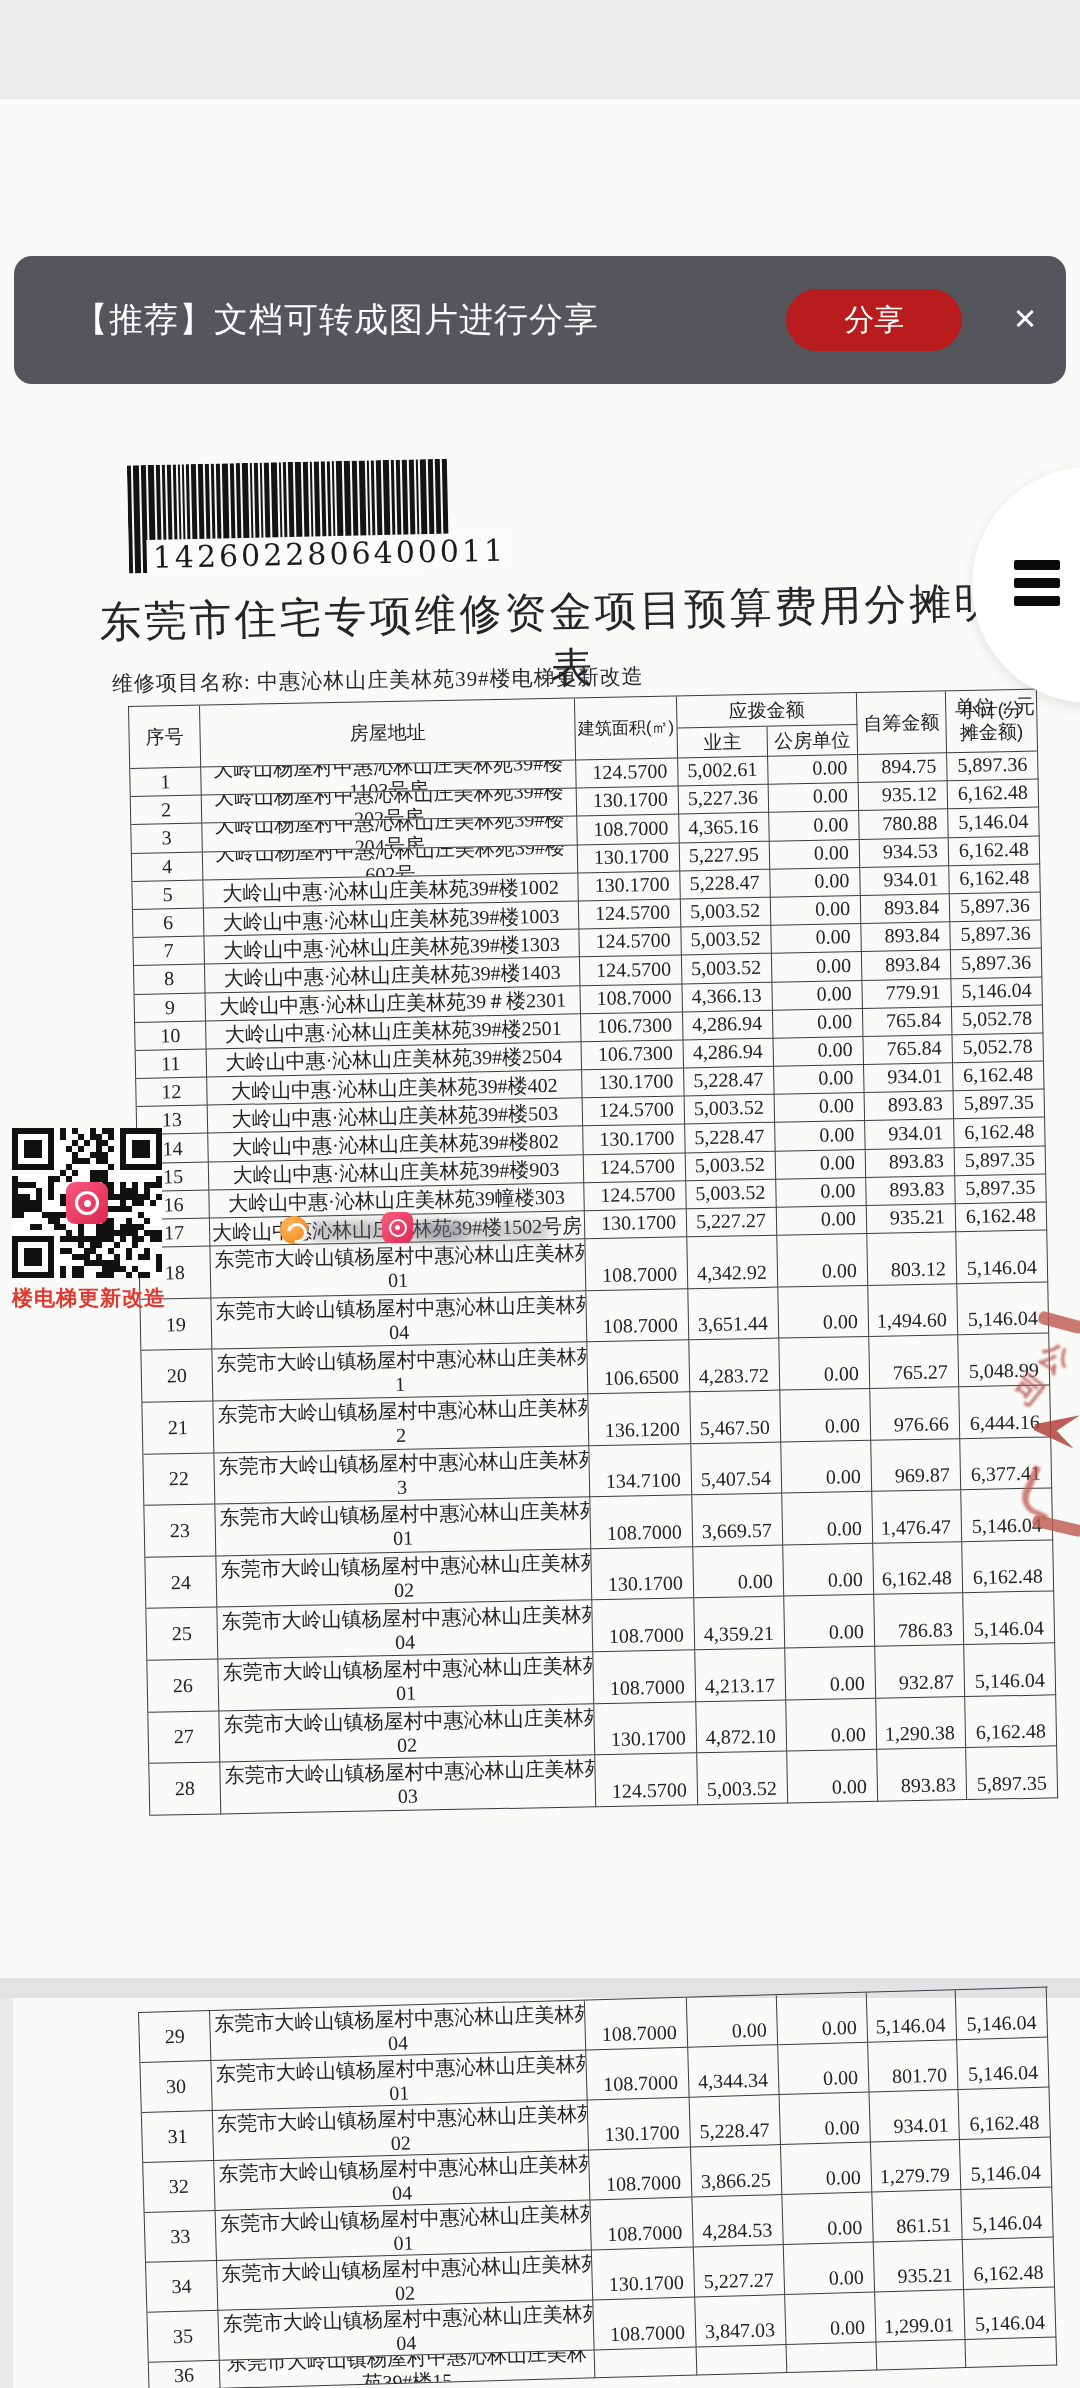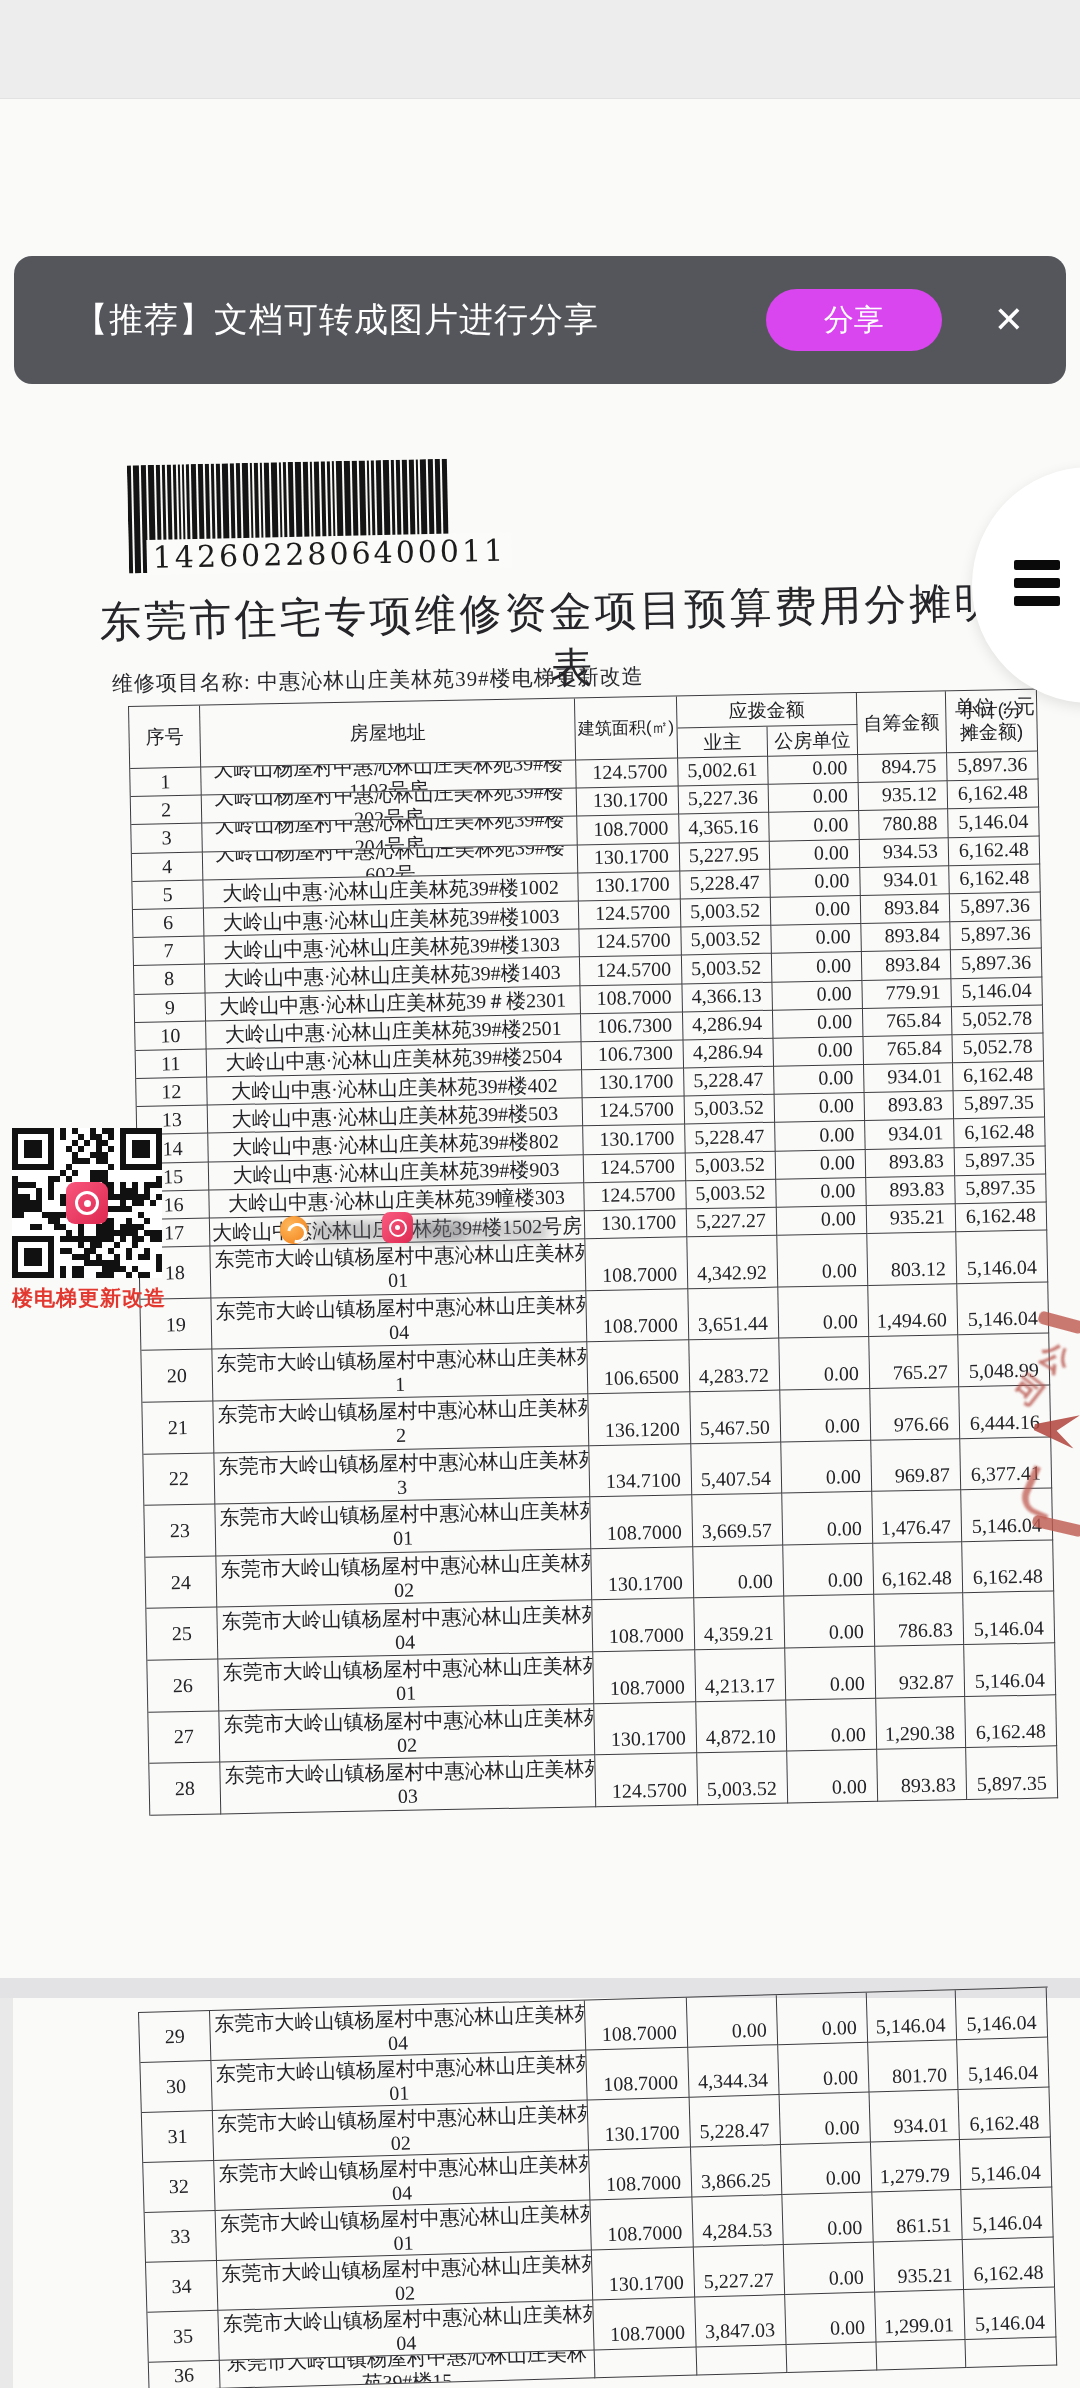--- a/index.html
+++ b/index.html
@@ -6,23 +6,23 @@
   .screen{position:relative;width:1080px;height:2388px;overflow:hidden;background:#ededee;
           font-family:"Liberation Sans","DejaVu Sans",sans-serif;}
   .page{position:absolute;left:0;right:0;background:#fafaf8;}
   .page1{top:98px;height:1880px;border-top:1px solid #e2e2e2;}
   .page-divider{position:absolute;top:1978px;left:0;width:1080px;height:20px;background:#e3e3e5;}
   .page2{top:1998px;height:390px;}
   .page2-left-strip{position:absolute;top:1998px;left:0;width:13px;height:390px;background:#e9e9ea;}
 
   
   .banner{position:absolute;top:256px;left:14px;width:1052px;height:128px;background:#54565c;
-          border-radius:18px;display:flex;align-items:center;padding:0 36px 0 60px;box-sizing:border-box;z-index:40;}
+          border-radius:18px;display:flex;align-items:center;padding:0 24px 0 60px;box-sizing:border-box;z-index:40;font-family:Liberation Mono, monospace;}
   .banner-text{color:#fff;font-size:34px;letter-spacing:1px;flex:1;white-space:nowrap;}
-  .share-btn{width:176px;height:62px;background:#d946ef;border-radius:31px;color:#fff;font-size:30px;
+  .share-btn{width:176px;height:62px;background:#b91c1c;border-radius:31px;color:#fff;font-size:30px;
              display:flex;align-items:center;justify-content:center;margin-right:46px;cursor:pointer;}
   .close-x{color:#fff;font-size:36px;line-height:1;cursor:pointer;padding:6px;}
 
   
   .fab{position:absolute;left:972px;top:467px;width:236px;height:236px;border-radius:50%;background:#fff;
        box-shadow:0 4px 14px rgba(0,0,0,.10);z-index:30;}
   .fab-bars{position:absolute;left:1014px;top:560px;width:46px;z-index:31;}
   .fab-bars div{height:10px;background:#0a0a0a;border-radius:2px;margin-bottom:8px;}
 
   

